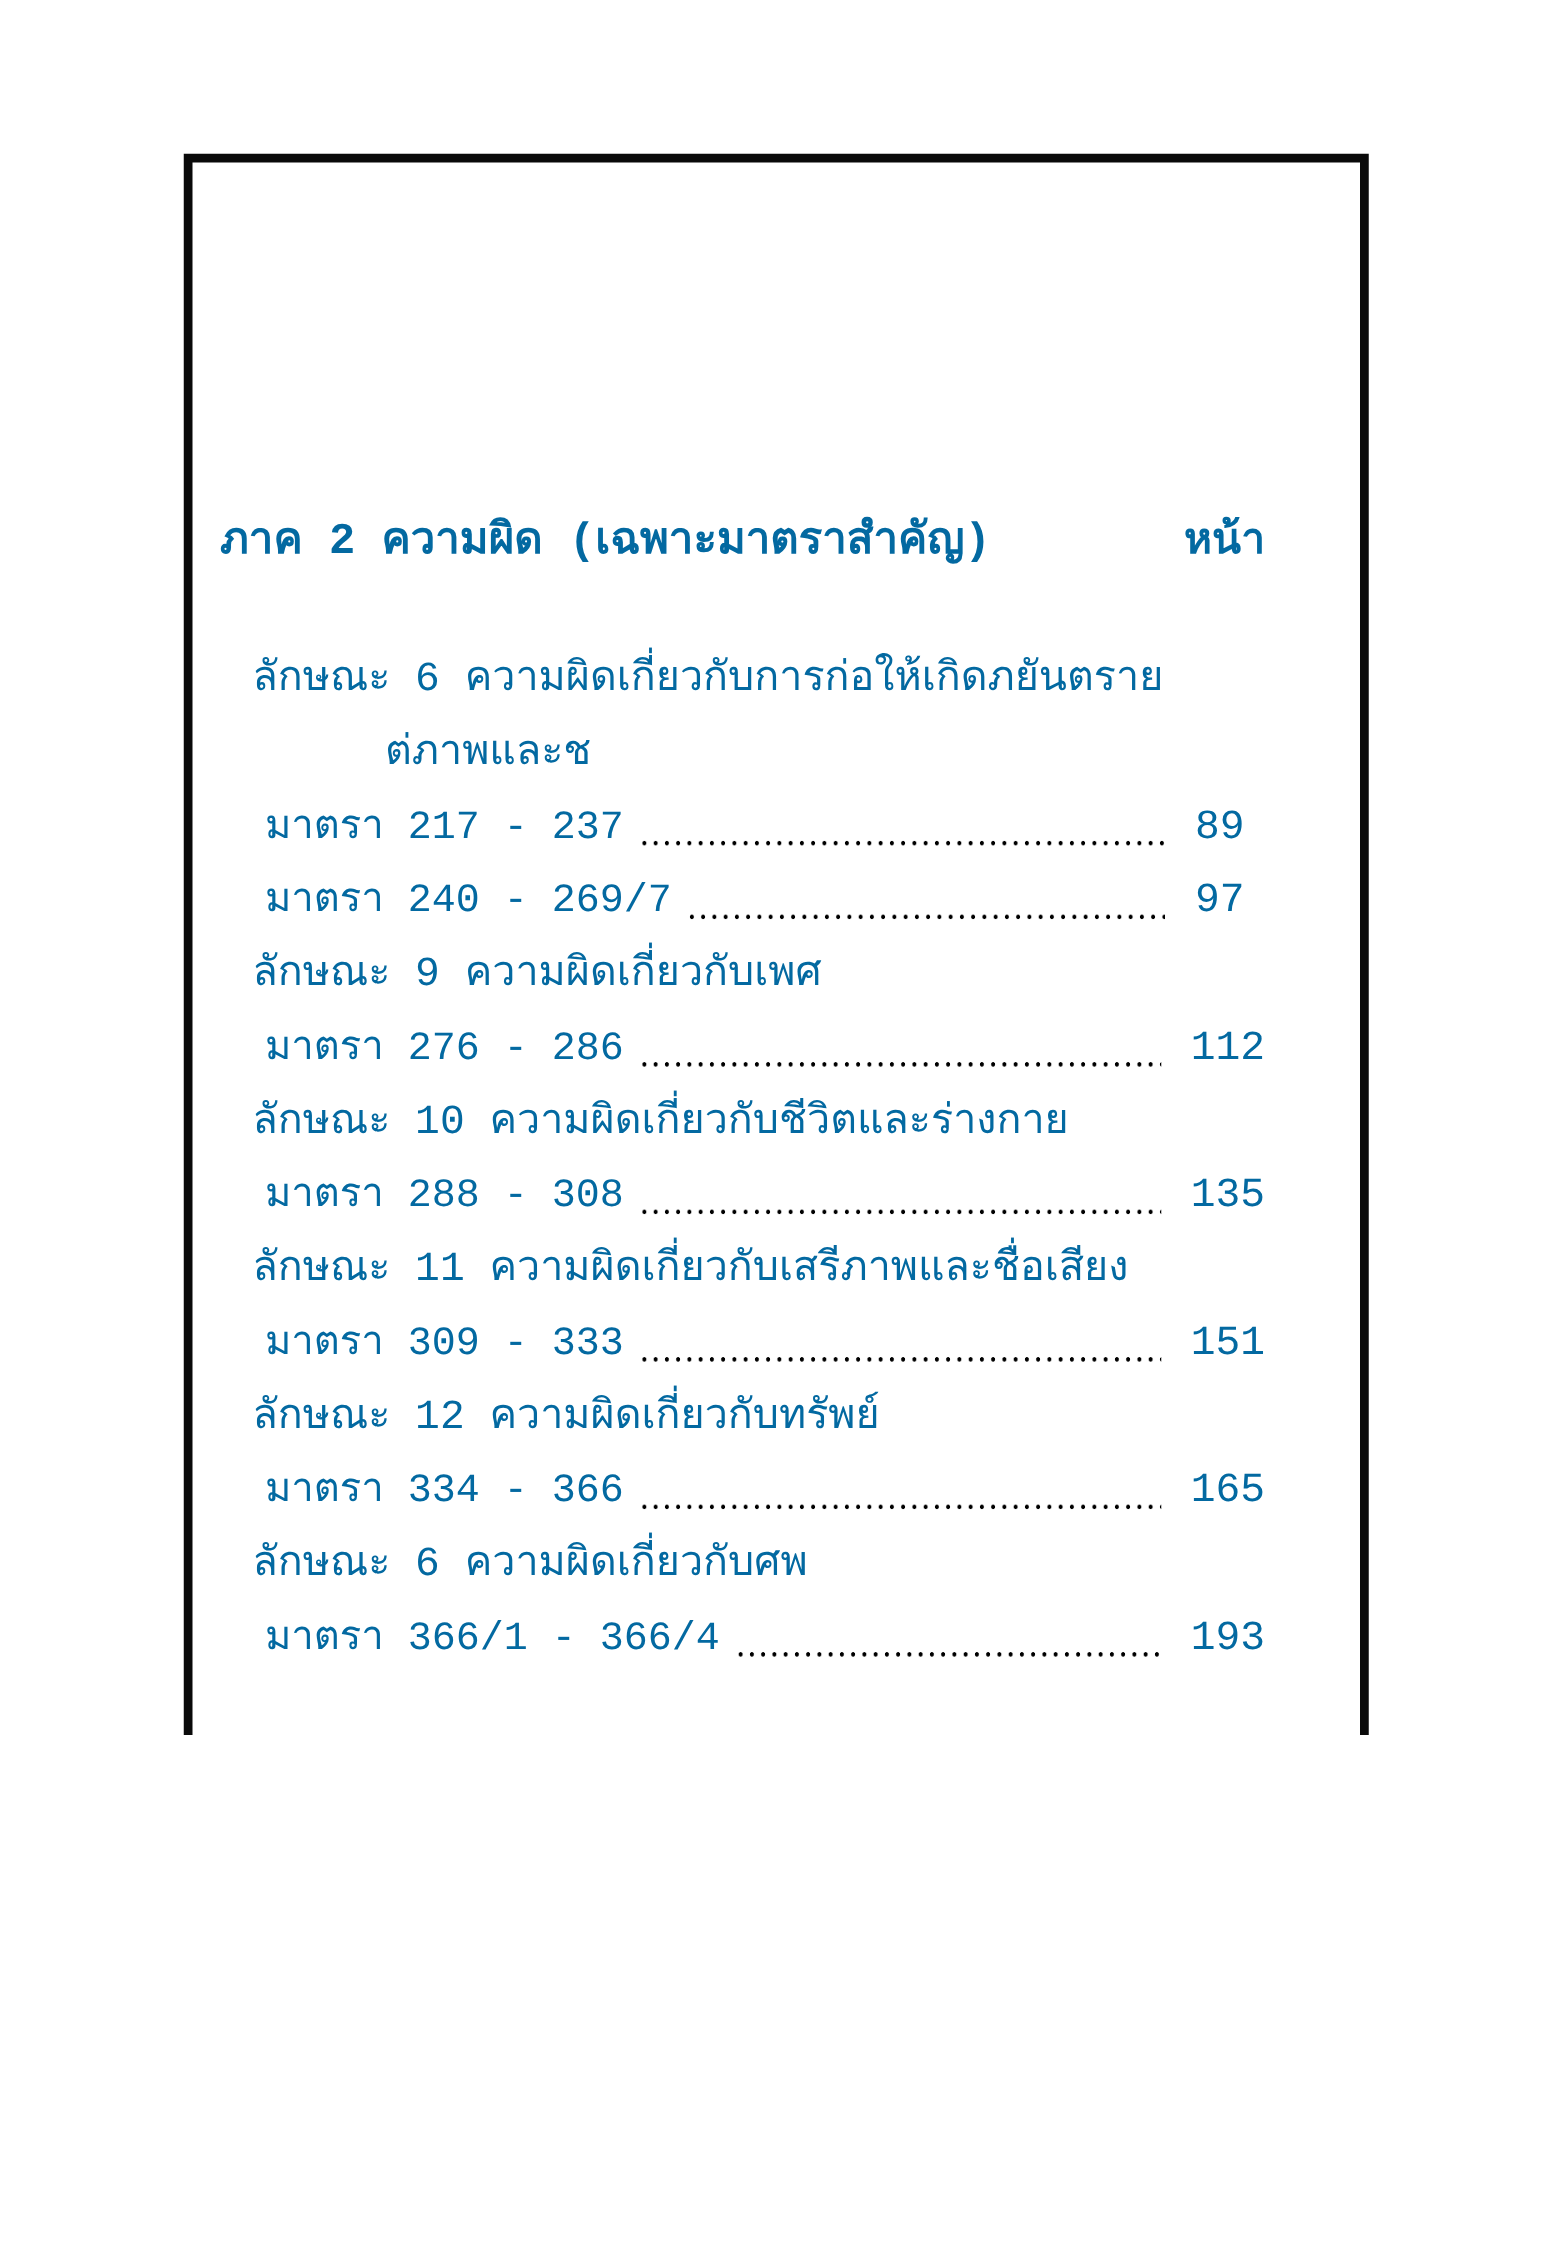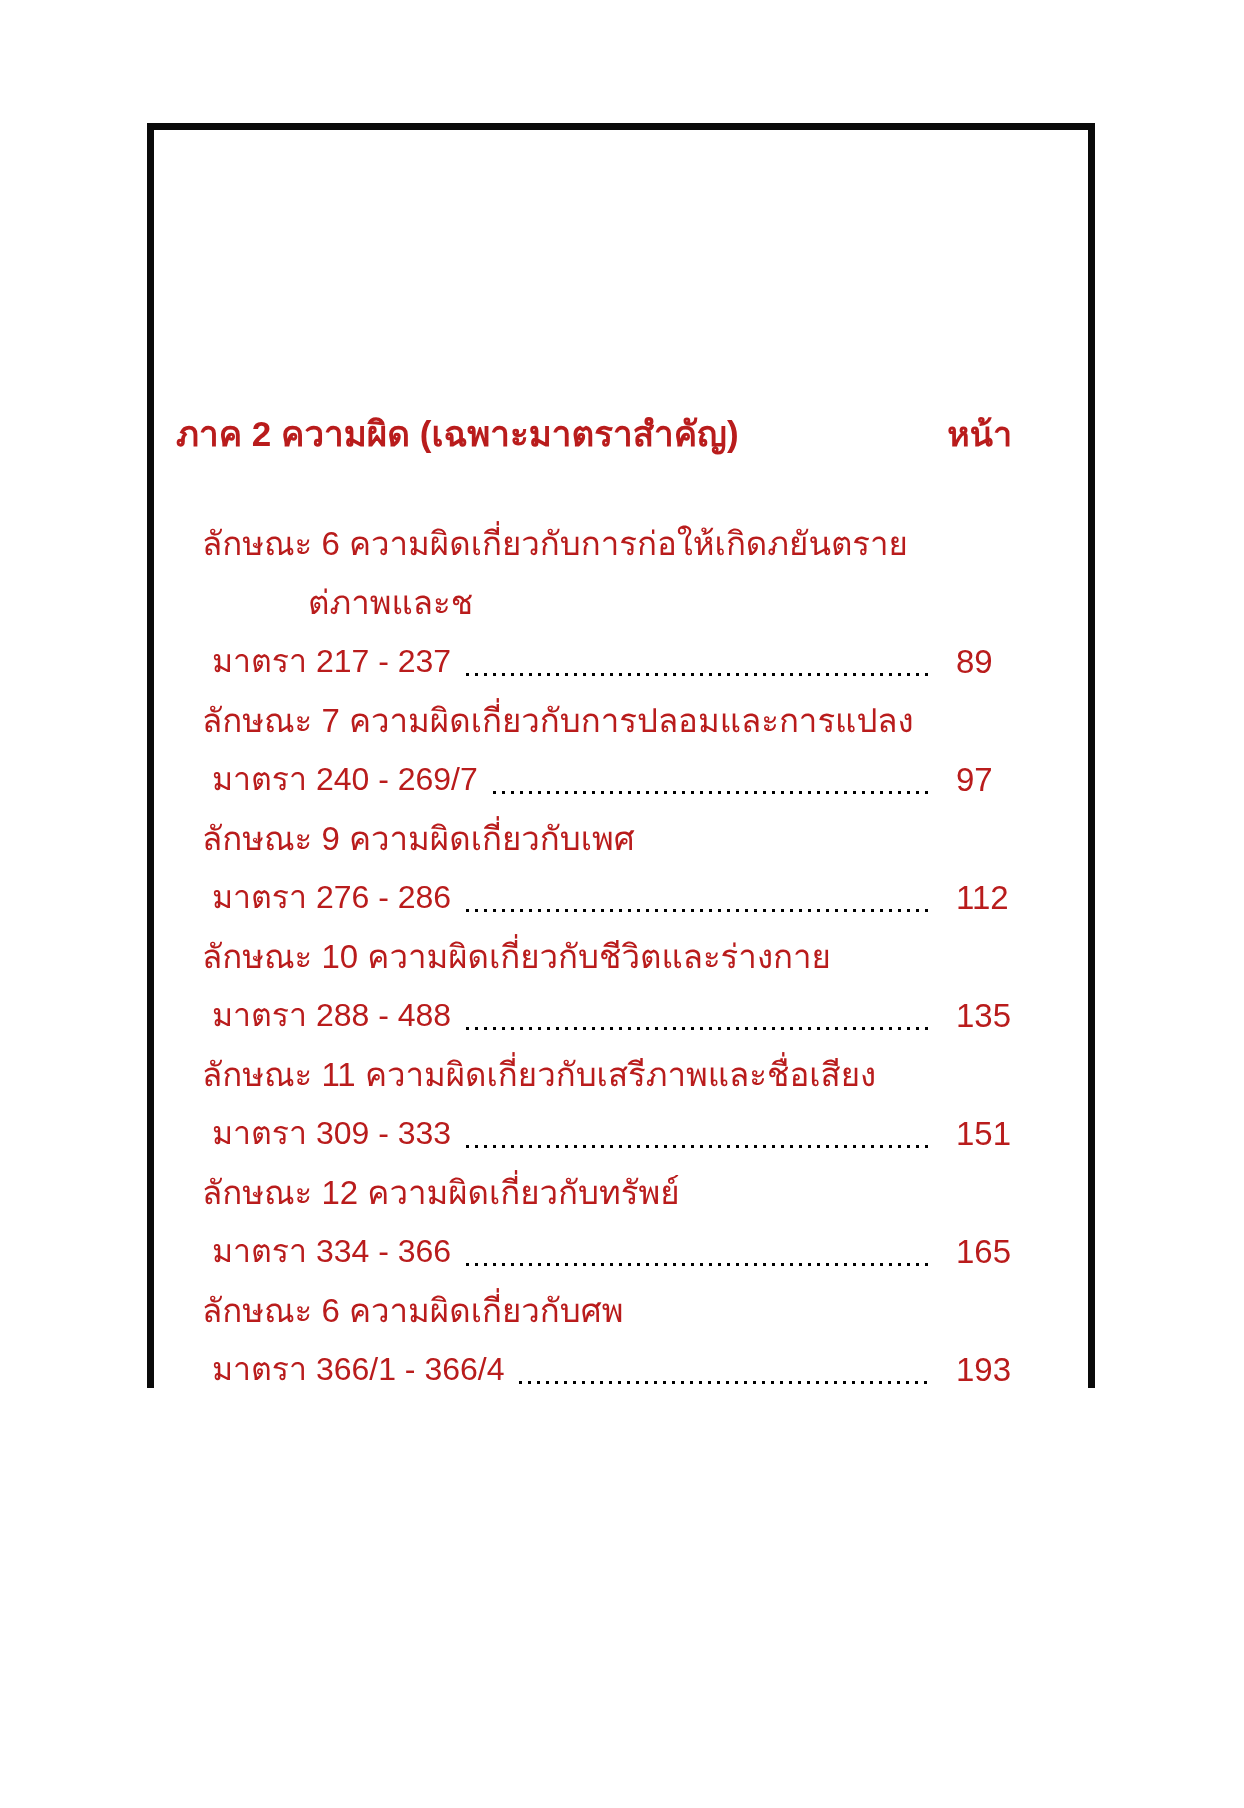--- a/index.html
+++ b/index.html
@@ -5,22 +5,22 @@
   html, body {
     margin: 0;
     padding: 0;
     background: #ffffff;
   }
   .canvas {
     position: relative;
     width: 1244px;
     height: 1388px;
     background: #ffffff;
-    font-family: Liberation Sans, sans-serif;
-    color: #b91c1c;
+    font-family: Liberation Mono, monospace;
+    color: #0369a1;
     overflow: hidden;
   }
   .frame {
     position: absolute;
     left: 147px;
     top: 123px;
     width: 948px;
     height: 1550px;
     border: 7px solid #0a0a0a;
     box-sizing: border-box;
@@ -104,37 +104,36 @@
       <div class="spacer-a"></div>
 
       <div class="row section-title">ลักษณะ 6  ความผิดเกี่ยวกับการก่อให้เกิดภยันตราย</div>
       <div class="row section-title wrap-line">ต่ภาพและช</div>
       <div class="row article-row">
         <span class="article-label">มาตรา 217 - 237</span>
         <span class="dot-leader"></span>
         <span class="page-num">89</span>
       </div>
 
-      <div class="row section-title">ลักษณะ 7  ความผิดเกี่ยวกับการปลอมและการแปลง</div>
       <div class="row article-row">
         <span class="article-label">มาตรา 240 - 269/7</span>
         <span class="dot-leader"></span>
         <span class="page-num">97</span>
       </div>
 
       <div class="row section-title">ลักษณะ 9  ความผิดเกี่ยวกับเพศ</div>
       <div class="row article-row">
         <span class="article-label">มาตรา 276 - 286</span>
         <span class="dot-leader"></span>
         <span class="page-num">112</span>
       </div>
 
       <div class="row section-title">ลักษณะ 10 ความผิดเกี่ยวกับชีวิตและร่างกาย</div>
       <div class="row article-row">
-        <span class="article-label">มาตรา 288 - 488</span>
+        <span class="article-label">มาตรา 288 - 308</span>
         <span class="dot-leader"></span>
         <span class="page-num">135</span>
       </div>
 
       <div class="row section-title">ลักษณะ 11 ความผิดเกี่ยวกับเสรีภาพและชื่อเสียง</div>
       <div class="row article-row">
         <span class="article-label">มาตรา 309 - 333</span>
         <span class="dot-leader"></span>
         <span class="page-num">151</span>
       </div>

